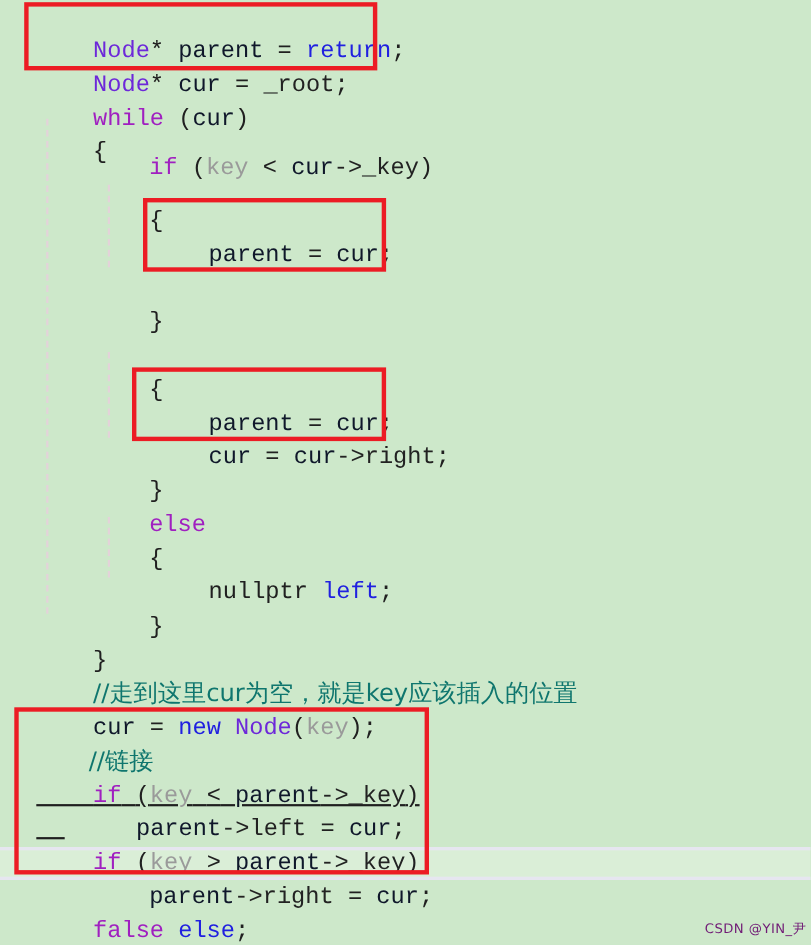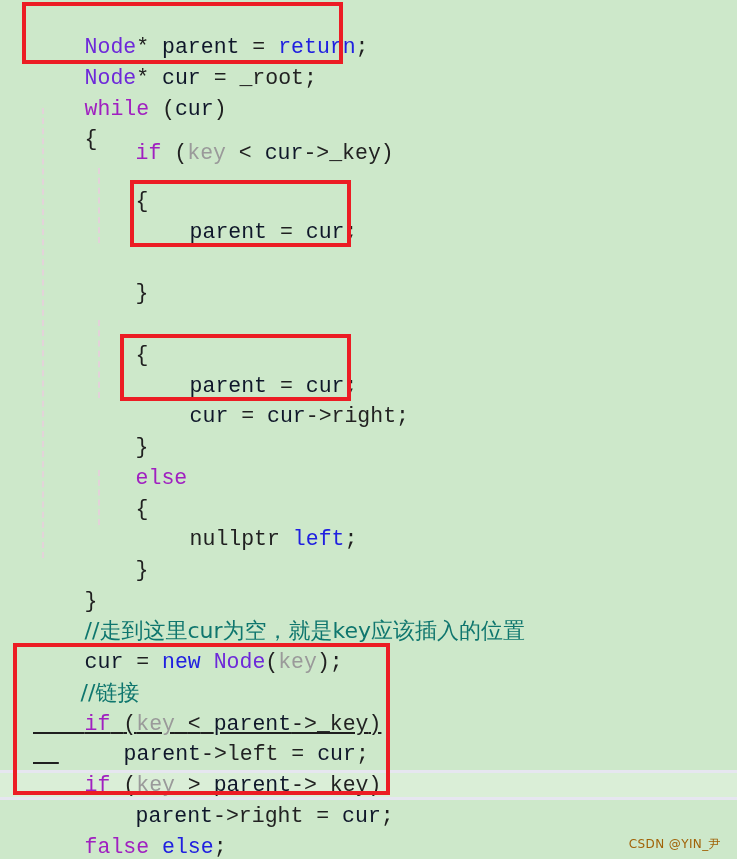--- a/index.html
+++ b/index.html
@@ -65,24 +65,24 @@
   .red-box {
     position: absolute;
     border: 4px solid #ec1c24;
     background: transparent;
     pointer-events: none;
   }
 
   
   #watermark {
     position: absolute;
-    right: 16px; bottom: 6px;
+    right: 4px; bottom: 6px;
     font-family: "DejaVu Sans", sans-serif;
     font-size: 12px;
-    color: #a16207;
+    color: #701a75;
     letter-spacing: .4px;
   }
 </style>
 </head>
 <body>
 
 <div id="code-surface">
 
   <div class="line-highlight" style="top:770px; height:30px;"></div>
 

